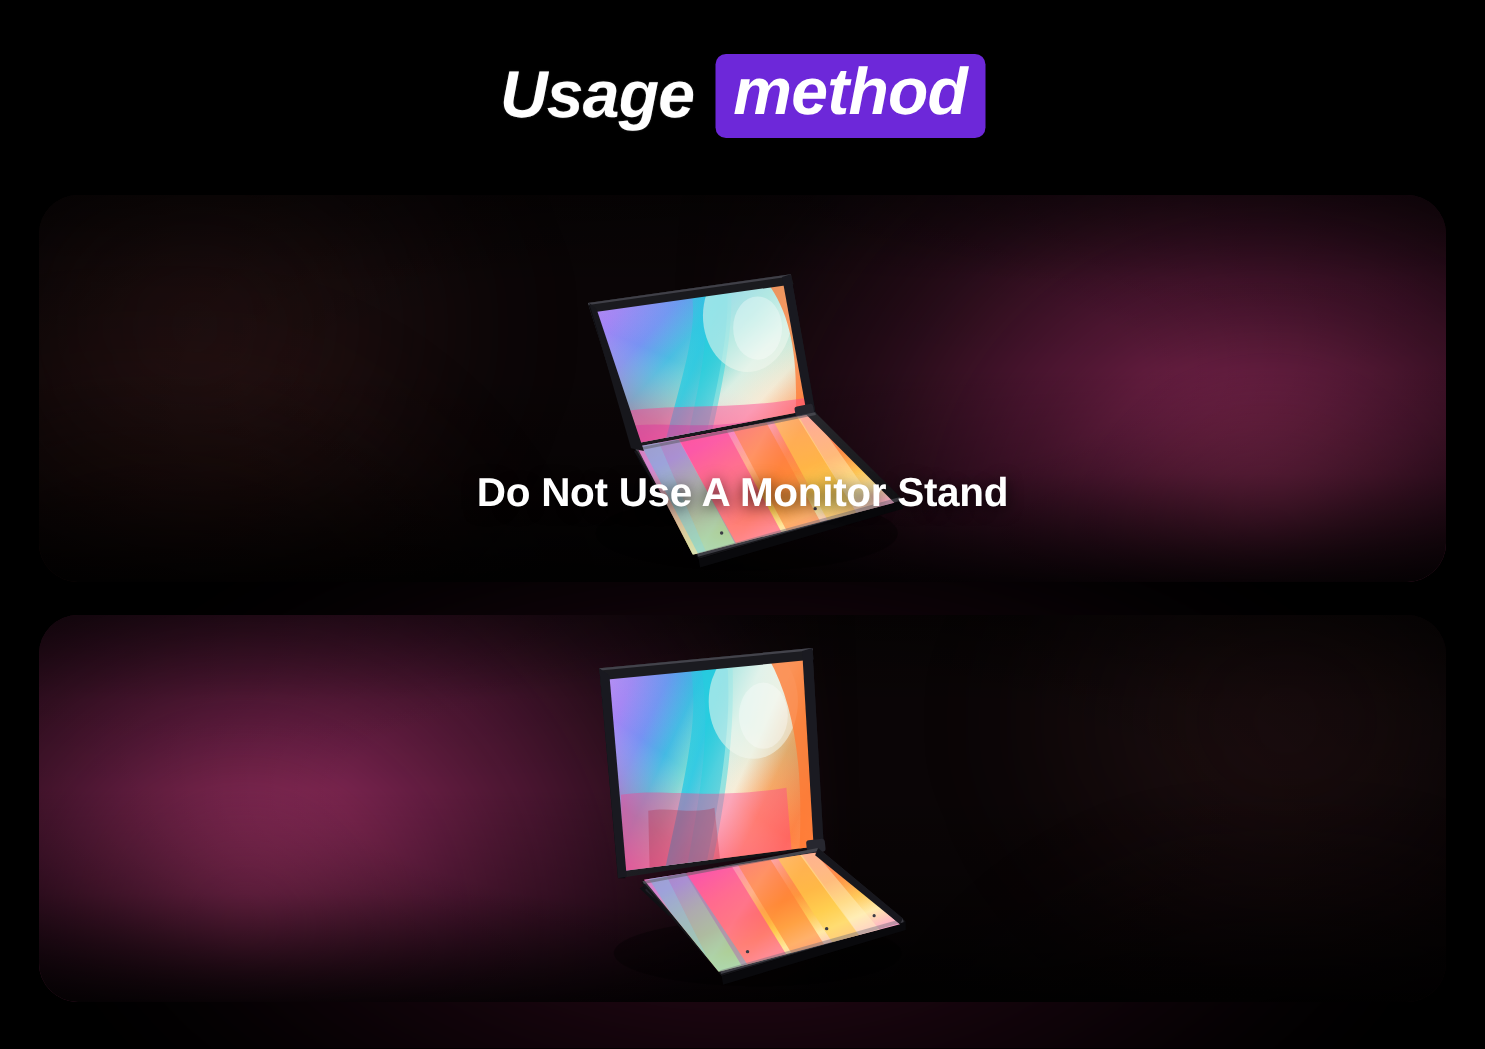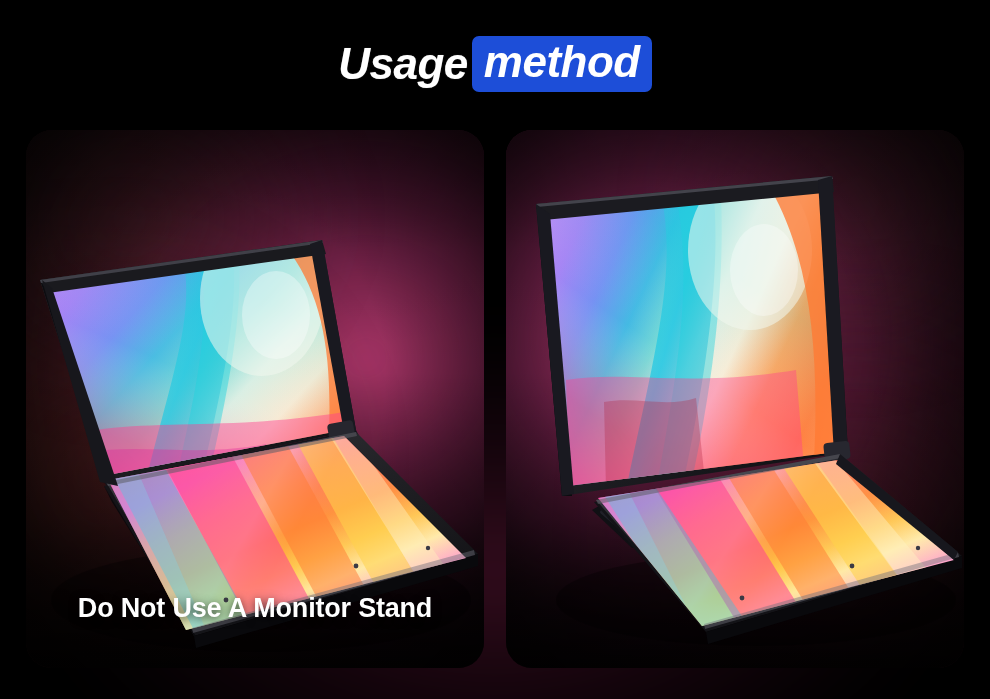--- a/index.html
+++ b/index.html
@@ -28,35 +28,35 @@
     display:flex;align-items:center;justify-content:center;
     z-index:6;
   }
   .title-wrap{
     display:flex;align-items:center;gap:0px;
     font-style:italic;font-weight:bold;
     font-size:44px;letter-spacing:-.5px;
     line-height:1;
   }
   .title-plain{
-    color:#fff;padding-right:4px;
+    color:#fff;padding-right:14px;
     text-shadow:0 0 1px rgba(255,255,255,.35);
   }
   .title-hl{
     color:#fff;background:#3b9cf5;
     border-radius:7px;
     padding:4px 12px 8px 12px;
     display:inline-block;
   }
 
   
   .cards{
     position:absolute;left:26px;top:130px;
     width:938px;height:538px;
-    display:flex;gap:22px;z-index:3;
+    display:flex;gap:22px;z-index:3;flex-direction:column;
   }
   .card{
     position:relative;flex:1 1 0;
     border-radius:26px;overflow:hidden;
     background:#0a0506;
   }
   
   .card .glow-a,.card .glow-b,.card .glow-c{
     position:absolute;pointer-events:none;
   }
@@ -143,21 +143,21 @@
 </head>
 <body>
 
 <div id="stage">
 
   <div class="ambient"></div>
 
   <div class="header">
     <div class="title-wrap">
       <span class="title-plain">Usage</span>
-      <span class="title-hl" style="background: #1d4ed8;">method</span>
+      <span class="title-hl" style="background: #6d28d9;">method</span>
     </div>
   </div>
 
   <div class="cards">
 
     <div class="card card--left">
       <div class="glow-a"></div>
       <div class="glow-b"></div>
       <div class="glow-c"></div>
 

